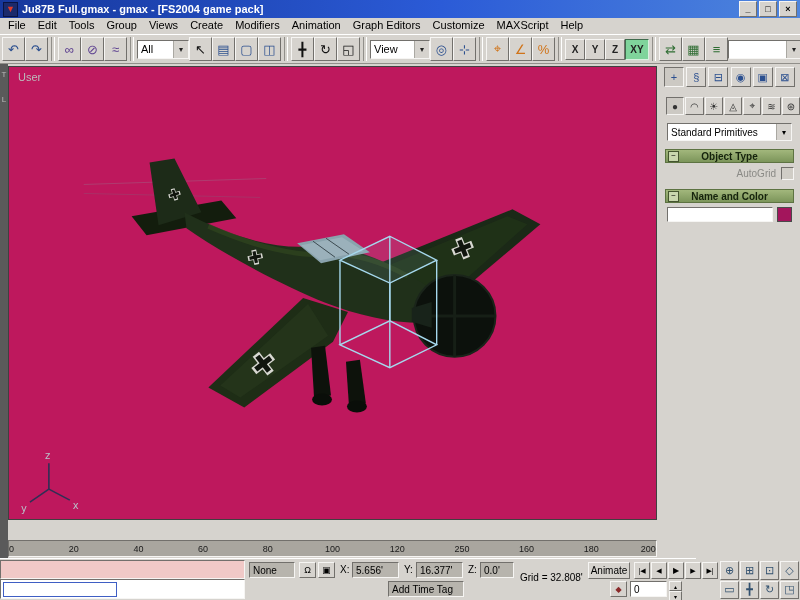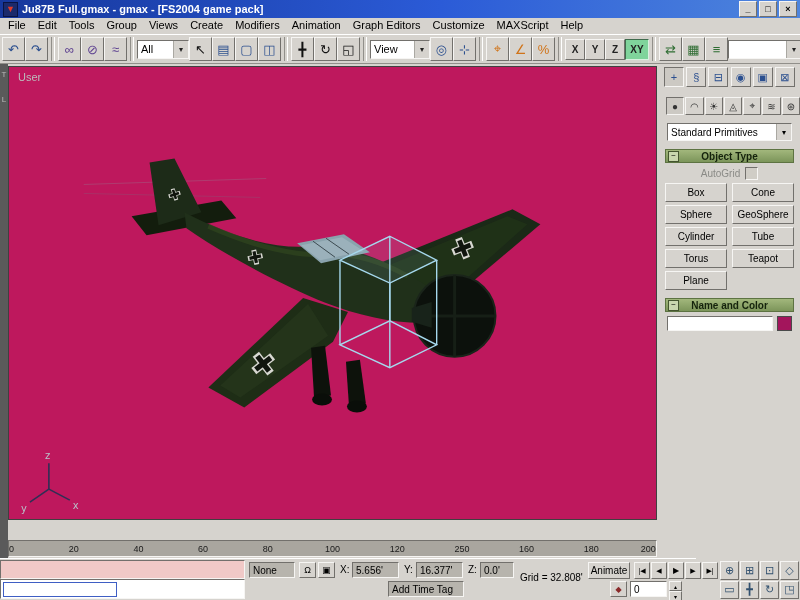--- a/index.html
+++ b/index.html
@@ -40,21 +40,21 @@
   .cp-tabs{display:flex;justify-content:space-between;padding:3px 5px 0;}
   .cp-tab{width:18px;height:18px;font-size:11px;display:flex;align-items:center;justify-content:center;color:#2b4f8f;}
   .cp-cats{display:flex;gap:1px;margin:10px 0 0 7px;}
   .cp-cat{width:17px;height:16px;font-size:10px;display:flex;align-items:center;justify-content:center;color:#333;}
   .cp-combo{margin:8px 8px 0;height:18px;display:flex;align-items:center;background:#fff;font-size:10px;padding-left:3px;box-sizing:border-box;}
   .cp-combo .arr{margin-left:auto;width:14px;height:100%;display:flex;align-items:center;justify-content:center;font-size:8px;background:#d6d3ce;border-left:1px solid #aaa8a2;}
   .rollout{margin:8px 6px 0;}
   .rollout-header{position:relative;height:14px;background:linear-gradient(180deg,#a2b77c,#7c955a);border:1px solid #5d7342;display:flex;align-items:center;padding:0 2px;box-sizing:border-box;}
   .rollout-title{position:absolute;left:0;right:0;text-align:center;font-size:10px;font-weight:bold;color:#15230c;}
   .collapse-box{width:9px;height:9px;background:#c9d6ae;border:1px solid #44552f;font-size:8px;line-height:7px;text-align:center;z-index:1;}
-  .autogrid-row{display:flex;align-items:center;justify-content:center;gap:5px;height:16px;margin-top:2px;font-size:10px;color:#8a8a86;}
+  .autogrid-row{display:flex;align-items:center;justify-content:flex-end;gap:5px;height:16px;margin-top:2px;font-size:10px;color:#8a8a86;}
   .cb{width:11px;height:11px;background:#d0cdc6;}
   .prim-grid{display:grid;grid-template-columns:1fr 1fr;gap:3px 5px;margin-top:2px;}
   .prim-btn{height:17px;font-size:10px;display:flex;align-items:center;justify-content:center;}
   .name-row{display:flex;align-items:center;gap:4px;margin:4px 2px 0;}
   .name-input{flex:1;height:15px;background:#fff;box-sizing:border-box;}
   .swatch{width:15px;height:15px;border:1px solid #4a4a4a;box-sizing:border-box;}
 
   
   .timeslider{position:absolute;left:8px;top:522px;width:649px;height:16px;background:#bdbab3;display:flex;align-items:center;box-sizing:border-box;padding:0 1px;}
   .ts-arrow{width:12px;height:13px;font-size:7px;display:flex;align-items:center;justify-content:center;flex:0 0 auto;}
@@ -253,31 +253,20 @@
 
     <div class="rollout">
       <div class="rollout-header">
         <div class="collapse-box">−</div>
         <div class="rollout-title">Object Type</div>
       </div>
       <div class="autogrid-row">
         <span>AutoGrid</span>
         <span class="cb s"></span>
       </div>
-      <div class="prim-grid">
-        <div class="prim-btn r">Box</div>
-        <div class="prim-btn r">Cone</div>
-        <div class="prim-btn r">Sphere</div>
-        <div class="prim-btn r">GeoSphere</div>
-        <div class="prim-btn r">Cylinder</div>
-        <div class="prim-btn r">Tube</div>
-        <div class="prim-btn r">Torus</div>
-        <div class="prim-btn r">Teapot</div>
-        <div class="prim-btn r">Plane</div>
-      </div>
     </div>
 
     <div class="rollout">
       <div class="rollout-header">
         <div class="collapse-box">−</div>
         <div class="rollout-title">Name and Color</div>
       </div>
       <div class="name-row">
         <div class="name-input s"></div>
         <div class="swatch" style="background: rgb(163, 21, 92);"></div>

